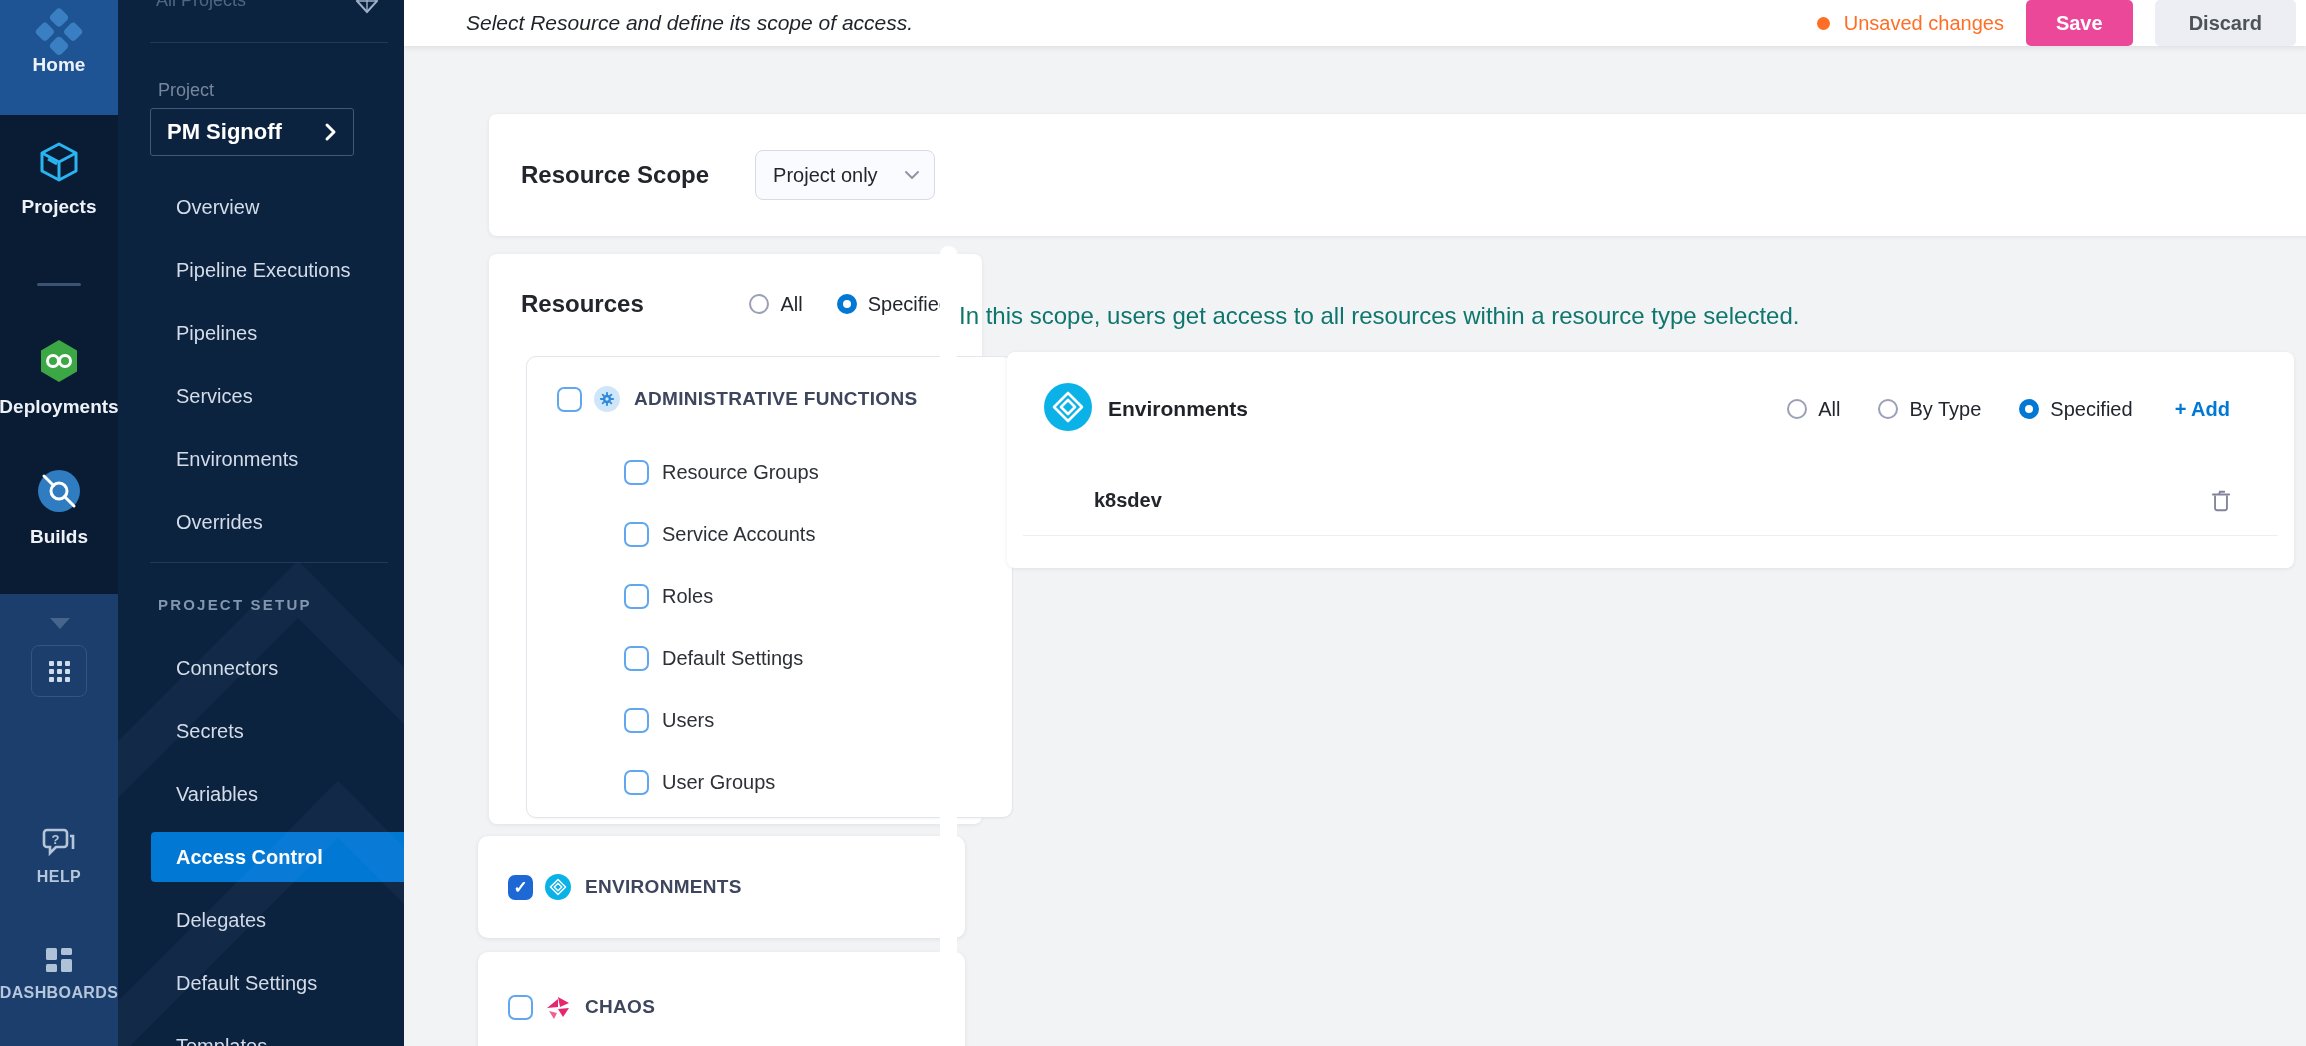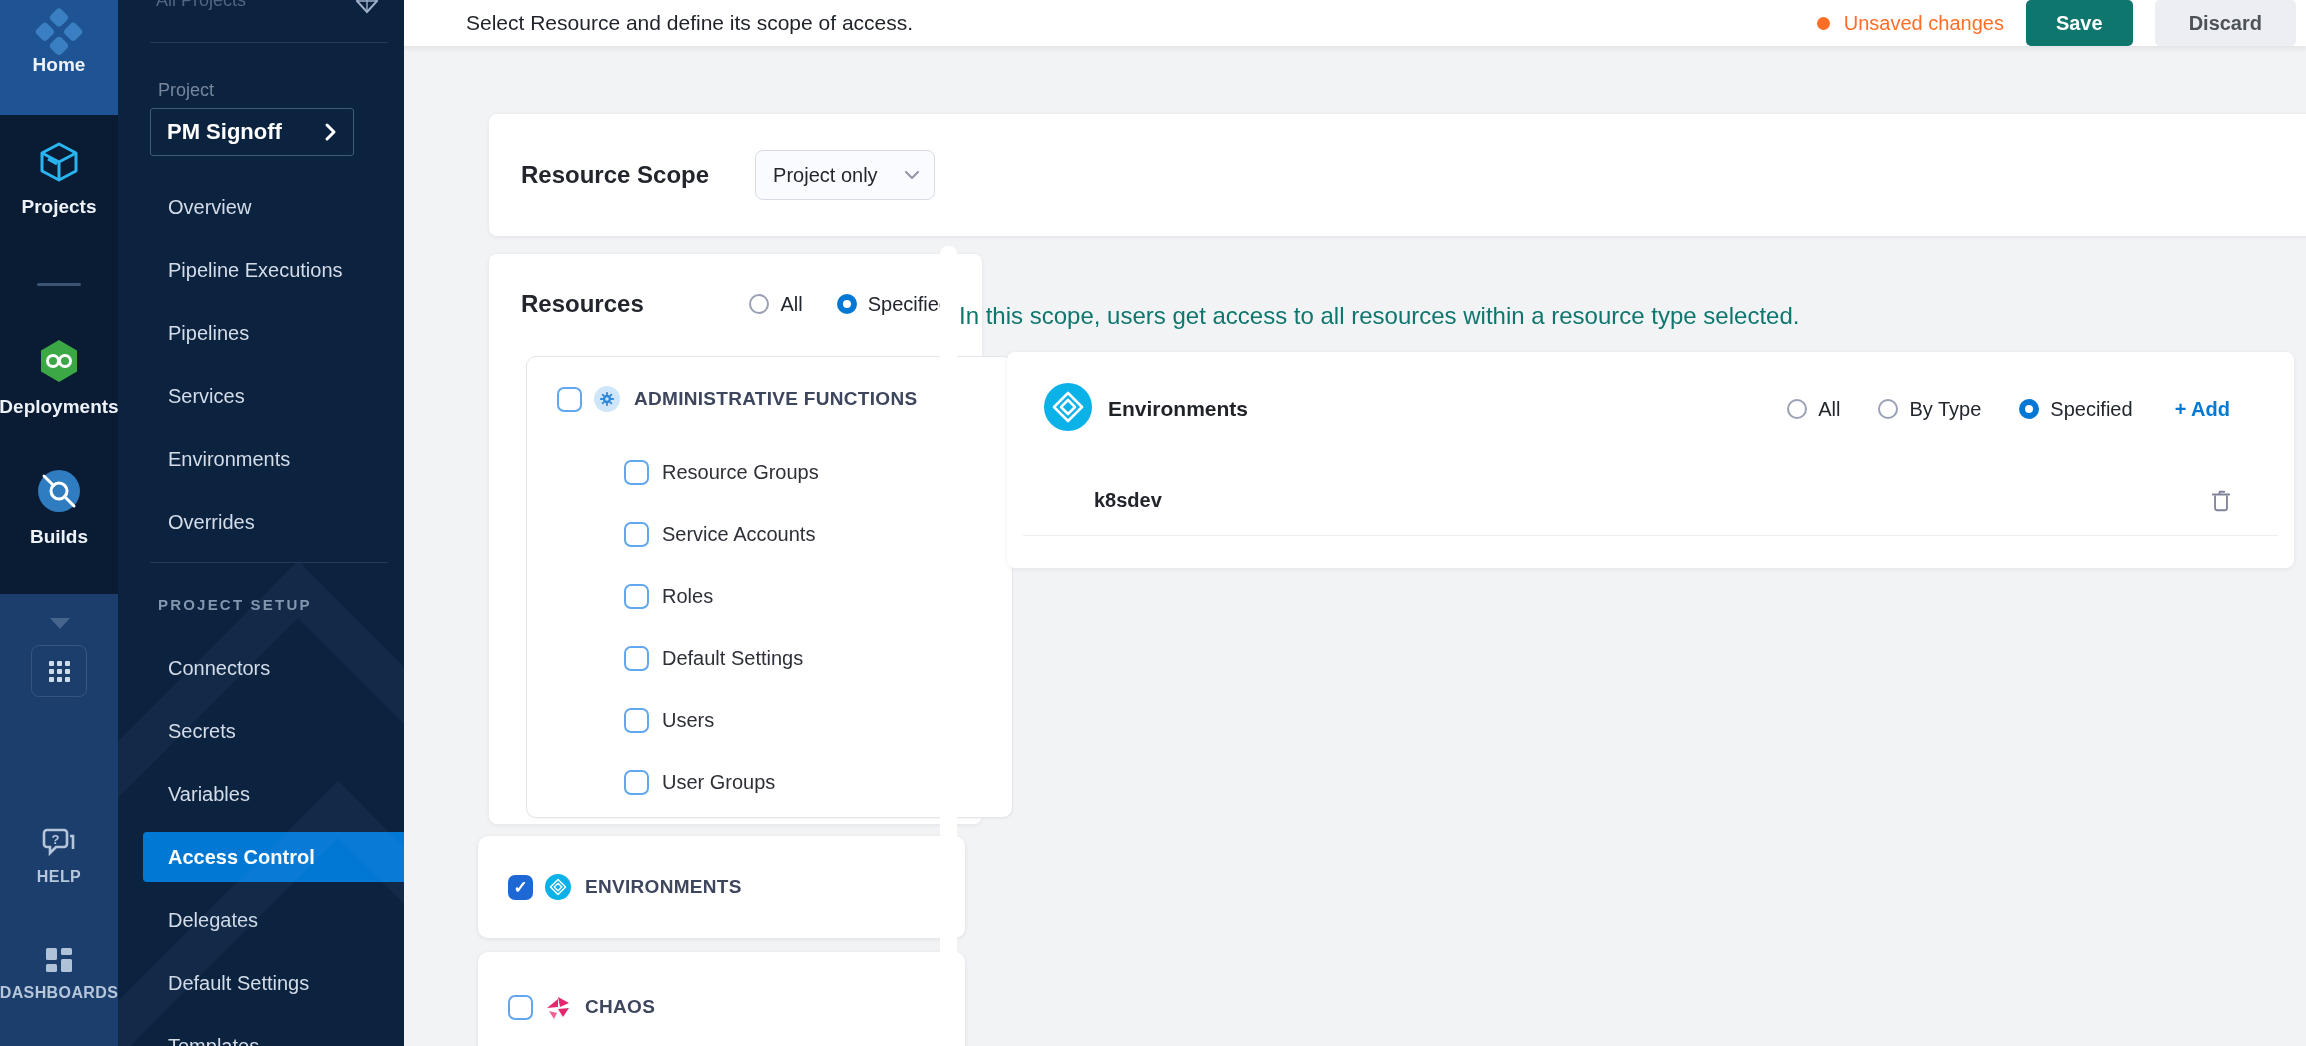--- a/index.html
+++ b/index.html
@@ -27,34 +27,34 @@
   .sidebar { position:relative; width:286px; flex:0 0 286px; background:#0c2340; overflow:hidden; z-index:4; }
   .sidebar::before, .sidebar::after { content:""; position:absolute; width:300px; height:300px; border-style:solid; border-color:rgba(130,165,215,.05) transparent transparent rgba(130,165,215,.05); border-width:40px; transform:rotate(45deg); pointer-events:none; }
   .sidebar::before { left:-10px; top:640px; }
   .sidebar::after { left:30px; top:860px; }
   .sb-top-label { position:absolute; left:38px; top:-10px; font-size:18px; color:#51657f; }
   .sb-top-icon { position:absolute; right:24px; top:-12px; cursor:pointer; }
   .sb-div { position:absolute; left:32px; right:16px; height:1px; background:#24395a; }
   .sb-proj-label { position:absolute; left:40px; top:80px; font-size:18px; color:#76879d; }
   .sb-proj-box { position:absolute; left:32px; top:108px; width:204px; height:48px; border:1px solid #40587a; border-radius:3px; display:flex; align-items:center; padding:0 14px 0 16px; cursor:pointer; }
   .sb-proj-name { font-size:22px; font-weight:700; color:#fff; flex:1; }
-  .sb-nav { position:absolute; left:3px; right:0; }
+  .sb-nav { position:absolute; left:11px; right:0; }
   .sbrow { height:63px; display:flex; align-items:center; padding-left:47px; font-size:20px; color:#d4dce8; cursor:pointer; white-space:nowrap; }
   .sbrow.active { background:#0278d5; height:50px; margin:6px 0 7px 22px; padding-left:25px; border-radius:4px 0 0 4px; color:#fff; font-weight:700; }
   .sb-setup-label { position:absolute; left:40px; top:596px; font-size:15px; font-weight:700; letter-spacing:2.2px; color:#8296ae; }
 
   
   .main { flex:1; display:flex; flex-direction:column; min-width:0; }
   .topbar { height:60px; background:#fff; display:flex; align-items:center; padding:0 10px 0 62px; box-shadow:0 2px 5px rgba(96,97,112,.14); position:relative; z-index:3; }
-  .topbar-title { font-size:21px; font-weight:500; color:#1f2329; }
+  .topbar-title { font-size:21px; font-weight:500; color:#1f2329;font-style:italic; }
   .topbar-right { margin-left:auto; display:flex; align-items:center; }
   .unsaved-dot { width:13px; height:13px; border-radius:50%; background:#ff6e25; margin-right:14px; }
   .unsaved-text { font-size:20px; color:#ff6e25; margin-right:22px; }
   .btn { height:46px; border:none; border-radius:5px; font-family:inherit; font-size:20px; font-weight:700; cursor:pointer; }
-  .btn-save { background:#0f766e; color:#fff; padding:0 30px; margin-right:22px; }
+  .btn-save { background:#ec4899; color:#fff; padding:0 30px; margin-right:22px; }
   .btn-discard { background:#eceef4; color:#4e5358; padding:0 34px; }
 
   .content { flex:1; padding:68px 12px 0 37px; position:relative; }
   .card { background:#fff; border-radius:8px; box-shadow:0 1px 4px rgba(40,41,61,.08);margin-left:48px; }
 
   .scope-card { width:1853px; height:122px; display:flex; align-items:center; padding-left:32px; }
   .scope-label { font-size:24px; font-weight:700; color:#22252c; }
   .scope-select { margin-left:46px; width:180px; height:50px; background:#fafbfe; border:1px solid #d8dbe6; border-radius:8px; display:flex; align-items:center; padding:0 14px 0 17px; cursor:pointer; }
   .scope-select span { font-size:20px; font-weight:500; color:#24262e; flex:1; }
 

